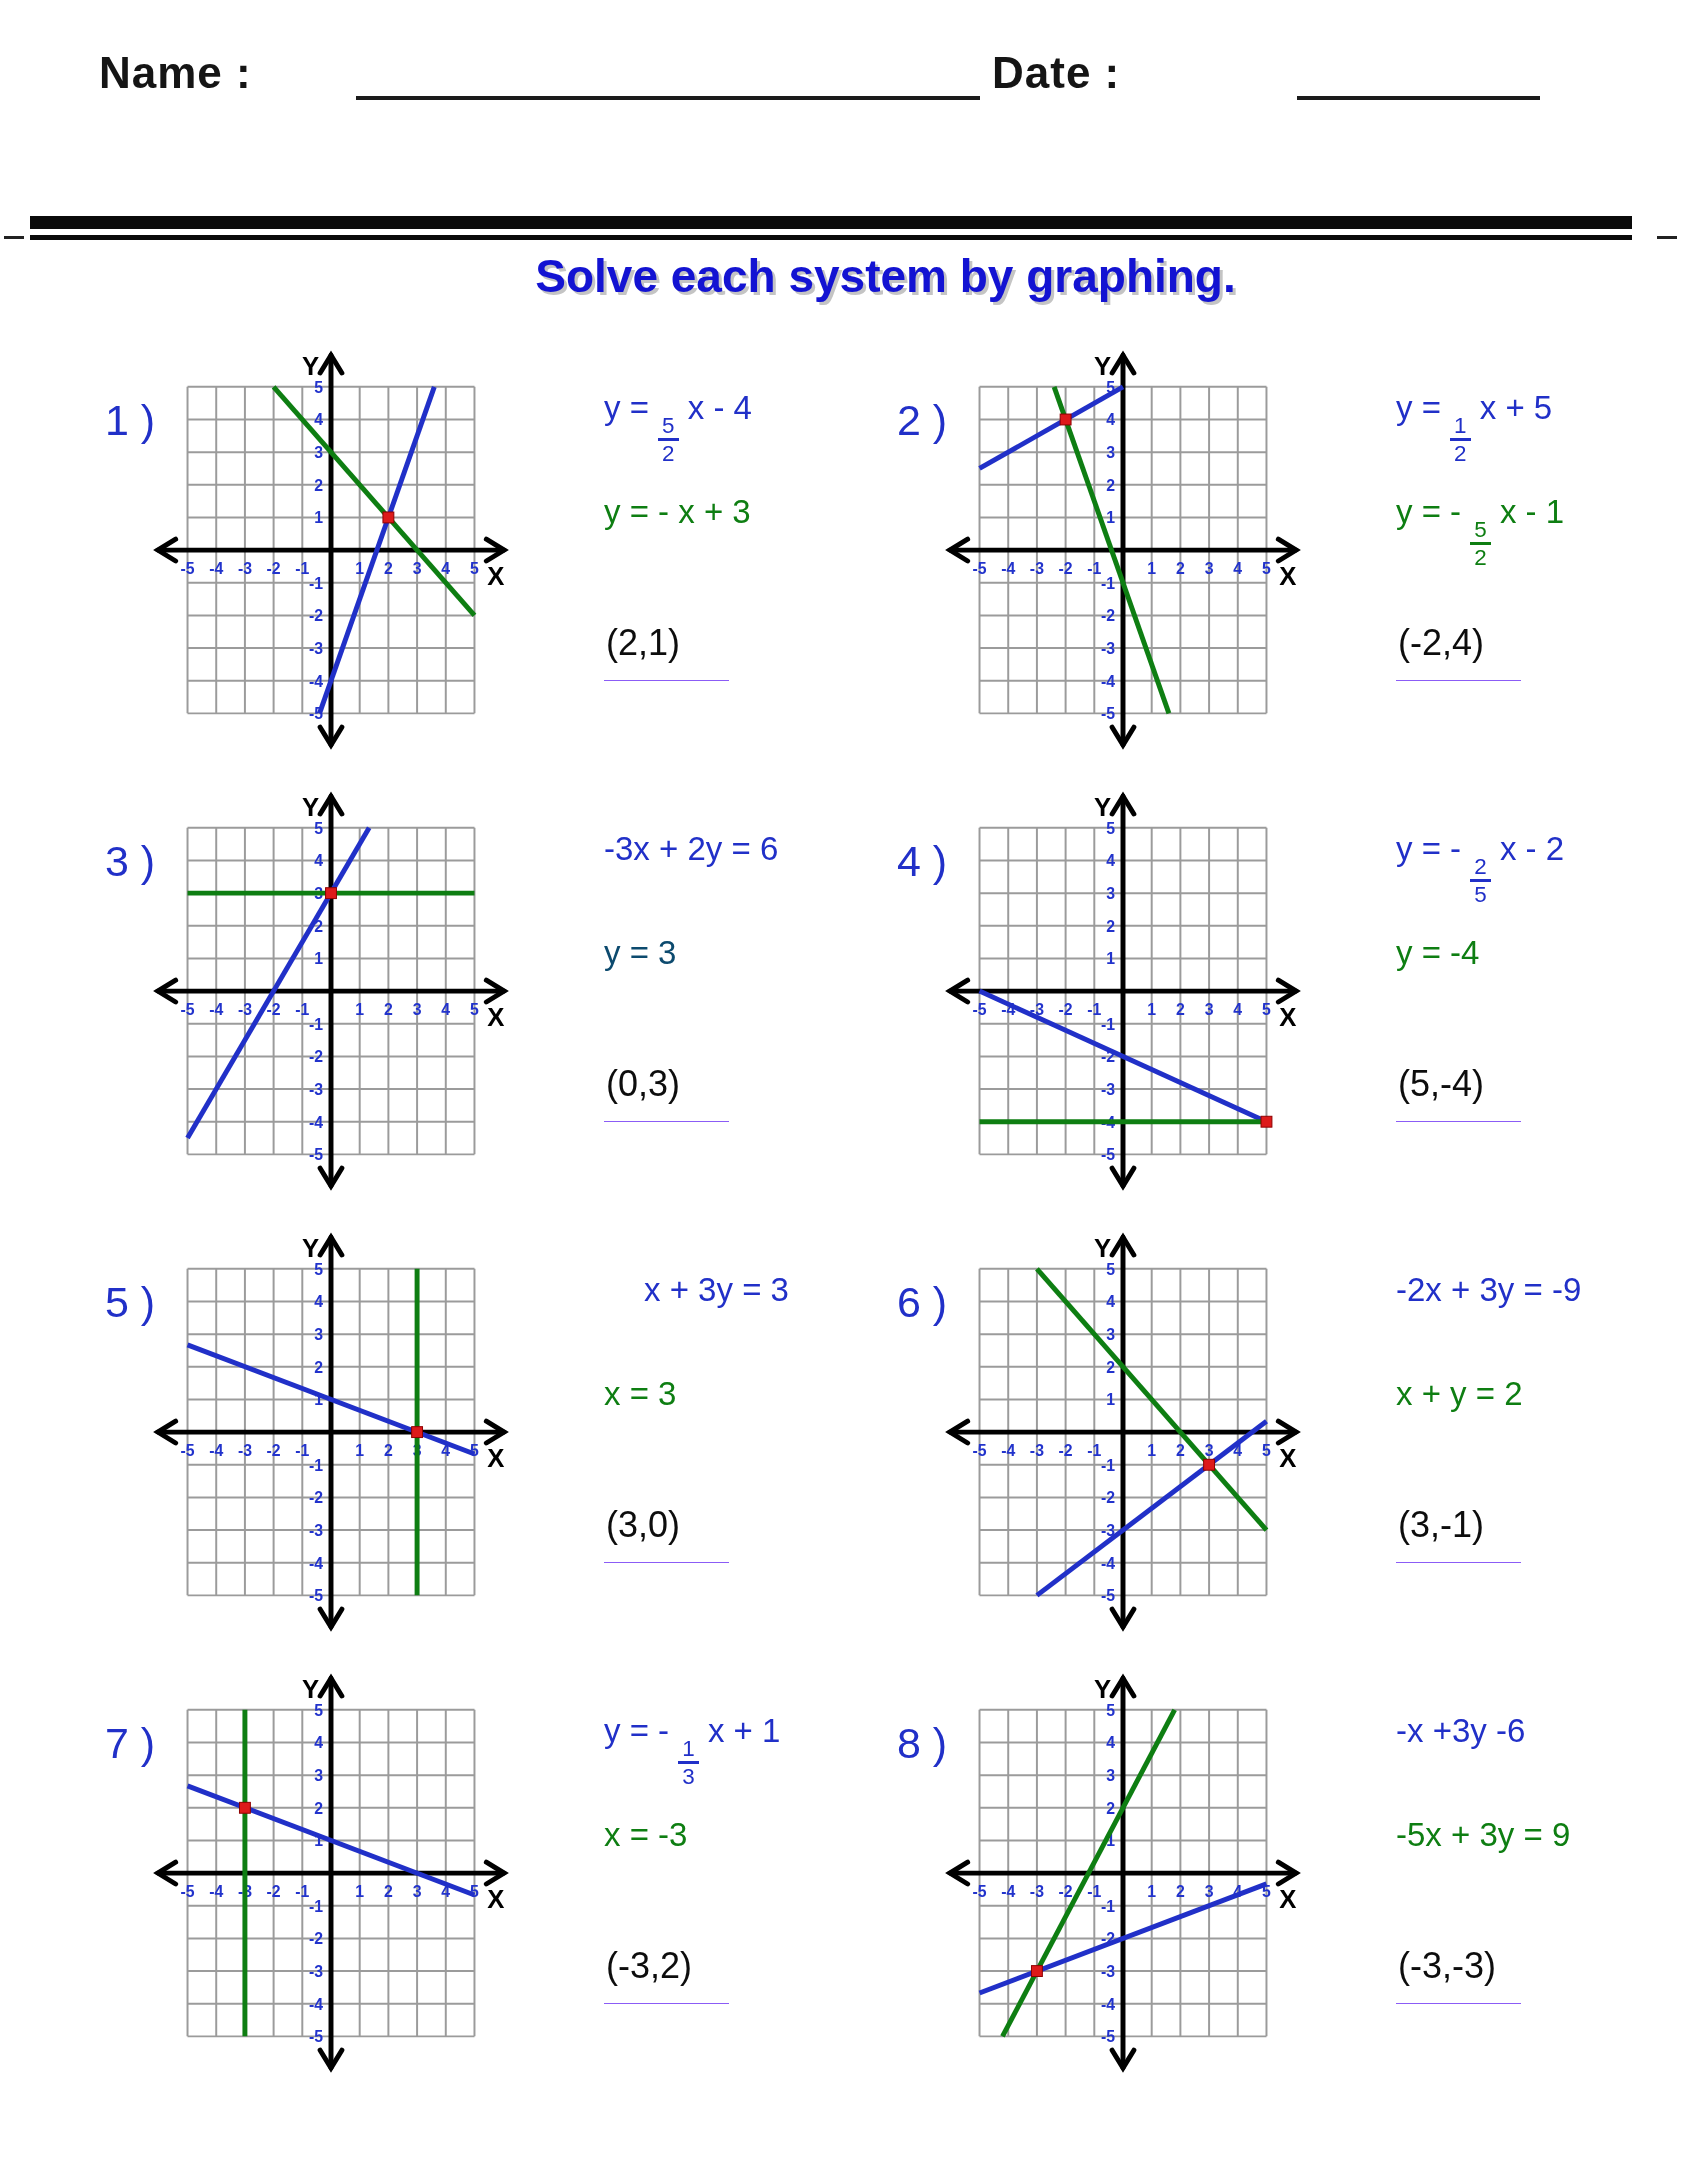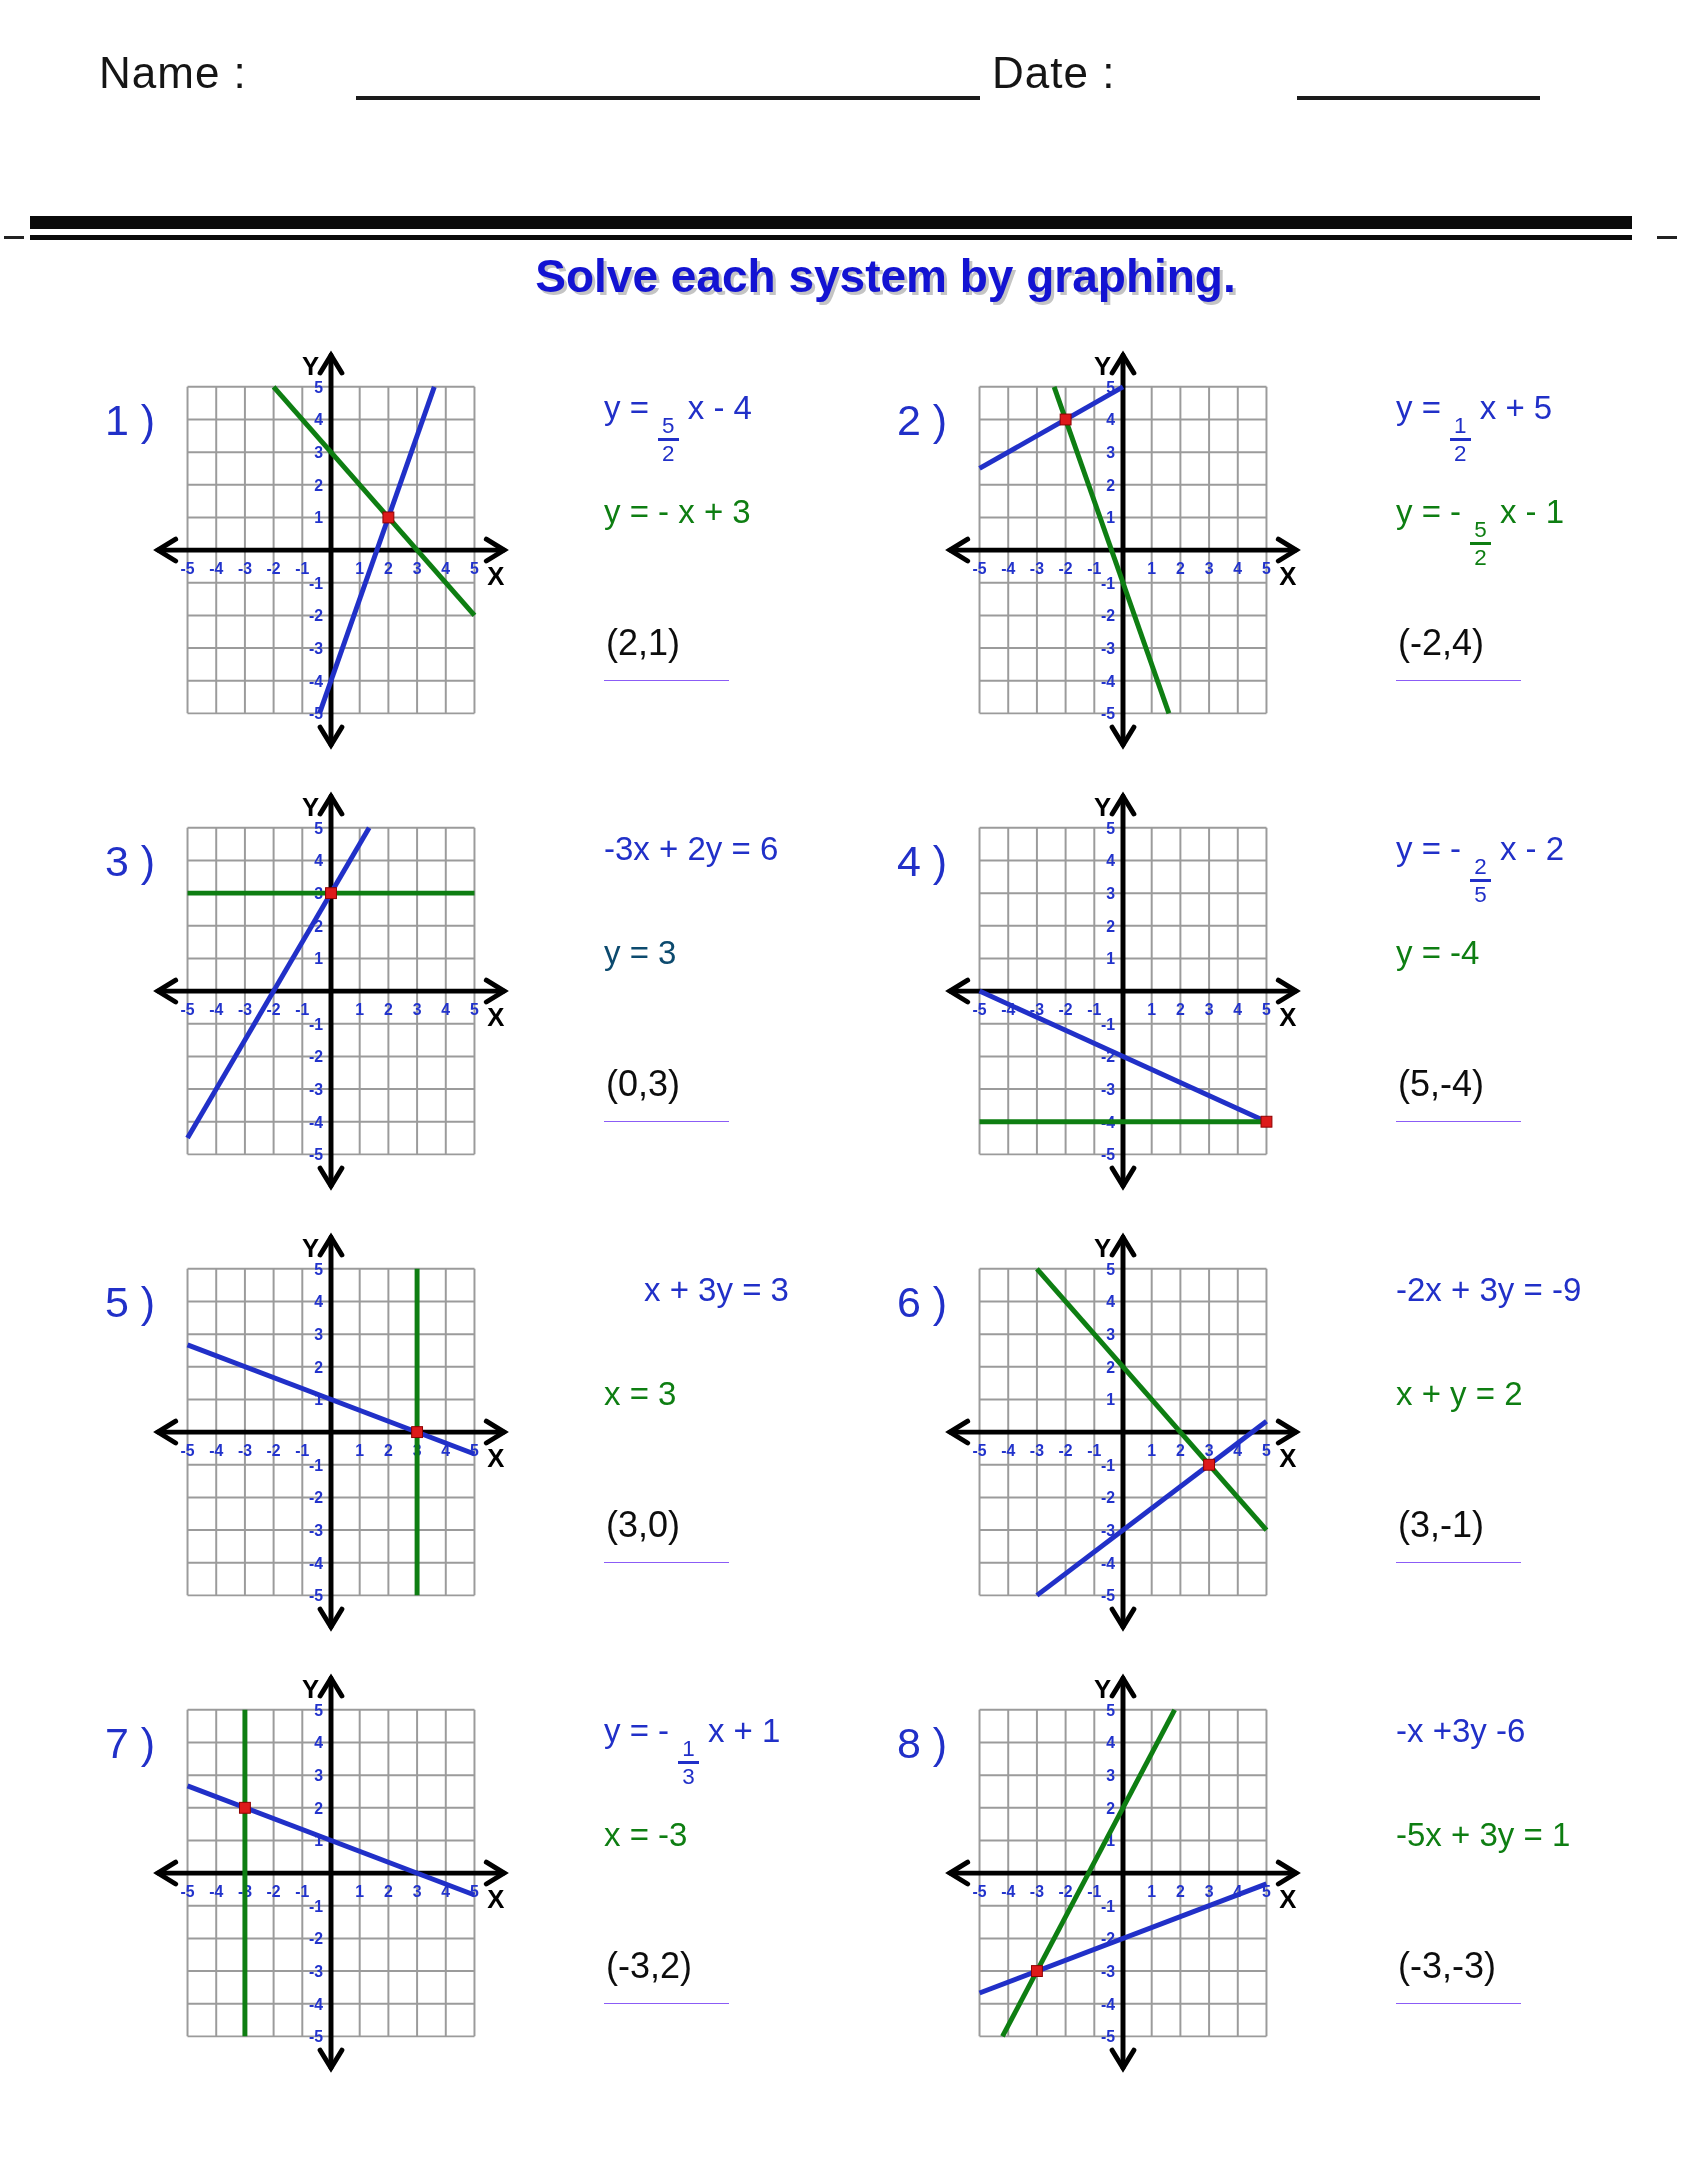--- a/index.html
+++ b/index.html
@@ -1,21 +1,21 @@
 <!DOCTYPE html>
 <html style="--blue: #2130c8; --green: #0e7e12; --title-blue: #1313d2;"><head>
 <meta charset="utf-8">
 <style>
   html,body{margin:0;padding:0;}
   body{
     width:1683px;height:2178px;position:relative;background:#ffffff;
     font-family:"Liberation Sans", sans-serif;color:#111;overflow:hidden;
   }
   
-  .hdr{position:absolute;top:48px;left:0;width:1683px;height:69px;}
+  .hdr{position:absolute;top:48px;left:0;width:1683px;height:69px;font-weight:bold;}
   .hdr-label{position:absolute;font-size:44px;color:#151515;letter-spacing:1px;}
   #name-label{left:99px;top:0;}
   #date-label{left:992px;top:0;}
   .write-line{position:absolute;height:0;border-bottom:4px solid #1b1b1b;}
   #name-line{left:356px;top:48px;width:624px;}
   #date-line{left:1297px;top:48px;width:243px;}
   
   .rule{position:absolute;left:30px;top:216px;width:1602px;}
   .rule .b1{height:13px;background:#0a0a0a;}
   .rule .gap{height:6px;background:#ffffff;}
@@ -634,17 +634,17 @@
           <text x="306" y="239" text-anchor="middle">4</text>
           <text x="182" y="89" text-anchor="end">4</text>
           <text x="335" y="239" text-anchor="middle">5</text>
           <text x="182" y="56" text-anchor="end">5</text>
         </g>
         <line x1="45" y1="336.11" x2="335" y2="225.89" stroke="#2130c8" stroke-width="5" clip-path="url(#cp7)"></line>
         <line x1="68.19999999999999" y1="380" x2="242.2" y2="50" stroke="#0e7e12" stroke-width="5" clip-path="url(#cp7)"></line>
         <rect x="97.5" y="308.5" width="11" height="11" fill="#dd1a1a" stroke="#8e0000" stroke-width="1"></rect>
       </svg>
       <div class="eq e0" style="color: rgb(33, 48, 200);"><span>-x +3y -6</span></div>
-      <div class="eq e1" style="color: rgb(14, 126, 18);"><span>-5x + 3y = 1</span></div>
+      <div class="eq e1" style="color: rgb(14, 126, 18);"><span>-5x + 3y = 9</span></div>
       <div class="answer-wrap"><span class="answer">(-3,-3)</span></div>
     </section>
   </div>
 
 
 </body></html>

